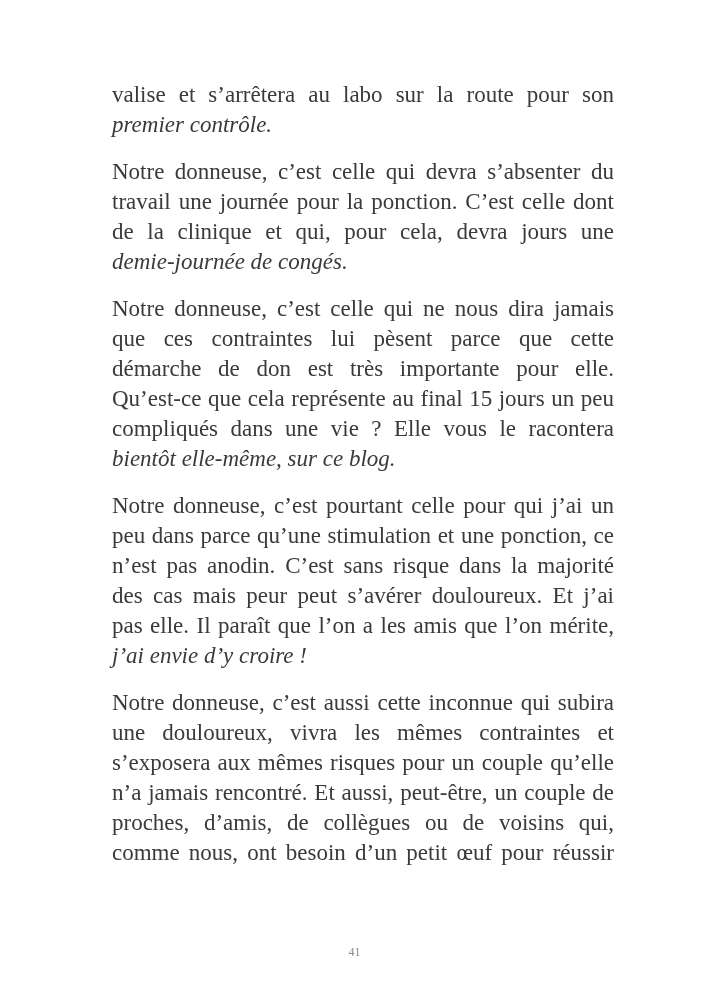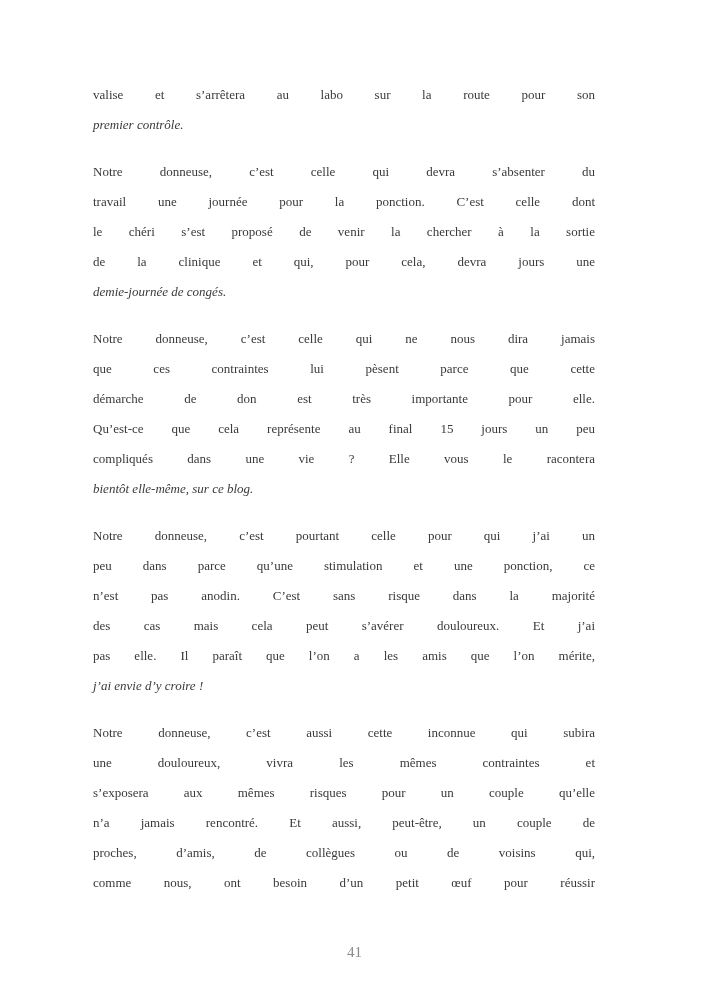--- a/index.html
+++ b/index.html
@@ -10,25 +10,25 @@
   .page {
     position: relative;
     width: 709px;
     height: 992px;
     background: #ffffff;
     overflow: hidden;
     font-family: "Liberation Serif", "DejaVu Serif", serif;
   }
   .text-block {
     position: absolute;
-    left: 93px;
+    left: 112px;
     top: 80px;
     width: 502px;
     color: #3a3a3a;
-    font-size: 13px;
+    font-size: 23px;
     line-height: 30px;
   }
   .paragraph {
     margin: 0 0 17px 0;
   }
   .line {
     text-align: justify;
     text-align-last: justify;
     text-justify: inter-word;
     white-space: normal;
@@ -36,55 +36,54 @@
   .line.last {
     text-align-last: left;
     font-style: italic;
   }
   .page-number {
     position: absolute;
     left: 0;
     right: 0;
     bottom: 33px;
     text-align: center;
-    font-size: 15px;
+    font-size: 12px;
     line-height: 13px;
     color: #8a8a8a;
     font-family: "Liberation Serif", "DejaVu Serif", serif;
   }
 </style>
 </head>
 <body>
 
 <div class="page" style="background: rgb(255, 255, 255);">
   <div class="text-block" style="color: rgb(58, 58, 58);">
       <div class="paragraph">
         <div class="line">valise et s’arrêtera au labo sur la route pour son</div>
         <div class="line last">premier contrôle.</div>
       </div>
       <div class="paragraph">
         <div class="line">Notre donneuse, c’est celle qui devra s’absenter du</div>
         <div class="line">travail une journée pour la ponction. C’est celle dont</div>
-        <div class="line">le chéri s’est proposé de venir la chercher à la sortie</div>
         <div class="line">de la clinique et qui, pour cela, devra jours une</div>
         <div class="line last">demie-journée de congés.</div>
       </div>
       <div class="paragraph">
         <div class="line">Notre donneuse, c’est celle qui ne nous dira jamais</div>
         <div class="line">que ces contraintes lui pèsent parce que cette</div>
         <div class="line">démarche de don est très importante pour elle.</div>
         <div class="line">Qu’est-ce que cela représente au final 15 jours un peu</div>
         <div class="line">compliqués dans une vie ? Elle vous le racontera</div>
         <div class="line last">bientôt elle-même, sur ce blog.</div>
       </div>
       <div class="paragraph">
         <div class="line">Notre donneuse, c’est pourtant celle pour qui j’ai un</div>
         <div class="line">peu dans parce qu’une stimulation et une ponction, ce</div>
         <div class="line">n’est pas anodin. C’est sans risque dans la majorité</div>
-        <div class="line">des cas mais cela peut s’avérer douloureux. Et j’ai</div>
+        <div class="line">des cas mais peur peut s’avérer douloureux. Et j’ai</div>
         <div class="line">pas elle. Il paraît que l’on a les amis que l’on mérite,</div>
         <div class="line last">j’ai envie d’y croire !</div>
       </div>
       <div class="paragraph">
         <div class="line">Notre donneuse, c’est aussi cette inconnue qui subira</div>
         <div class="line">une douloureux, vivra les mêmes contraintes et</div>
         <div class="line">s’exposera aux mêmes risques pour un couple qu’elle</div>
         <div class="line">n’a jamais rencontré. Et aussi, peut-être, un couple de</div>
         <div class="line">proches, d’amis, de collègues ou de voisins qui,</div>
         <div class="line">comme nous, ont besoin d’un petit œuf pour réussir</div>

